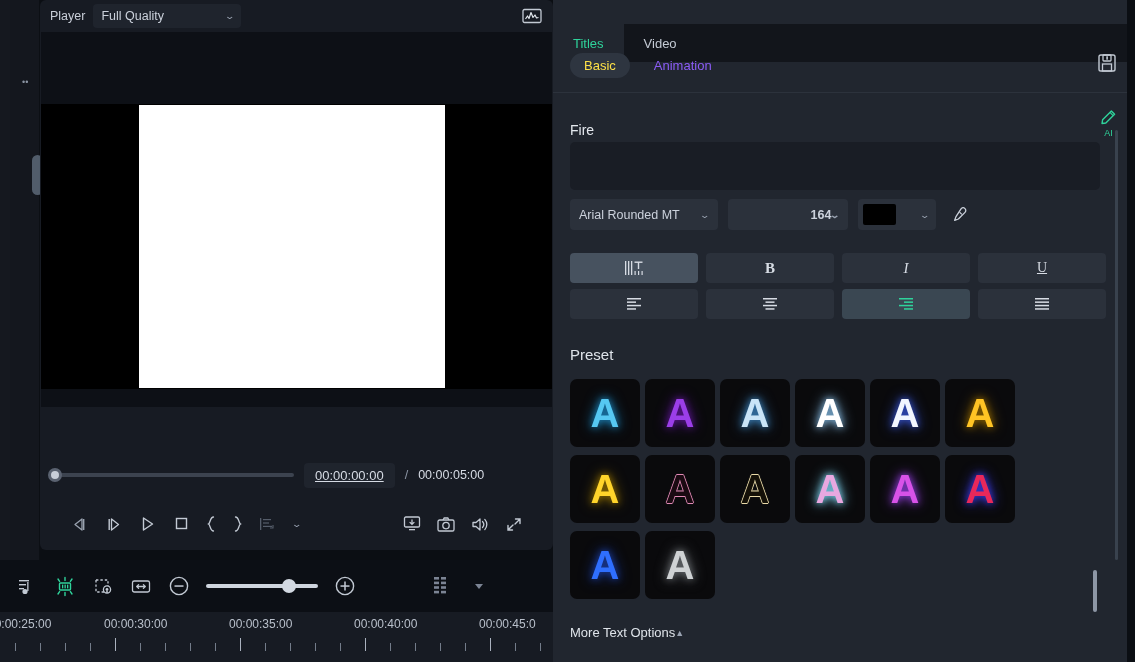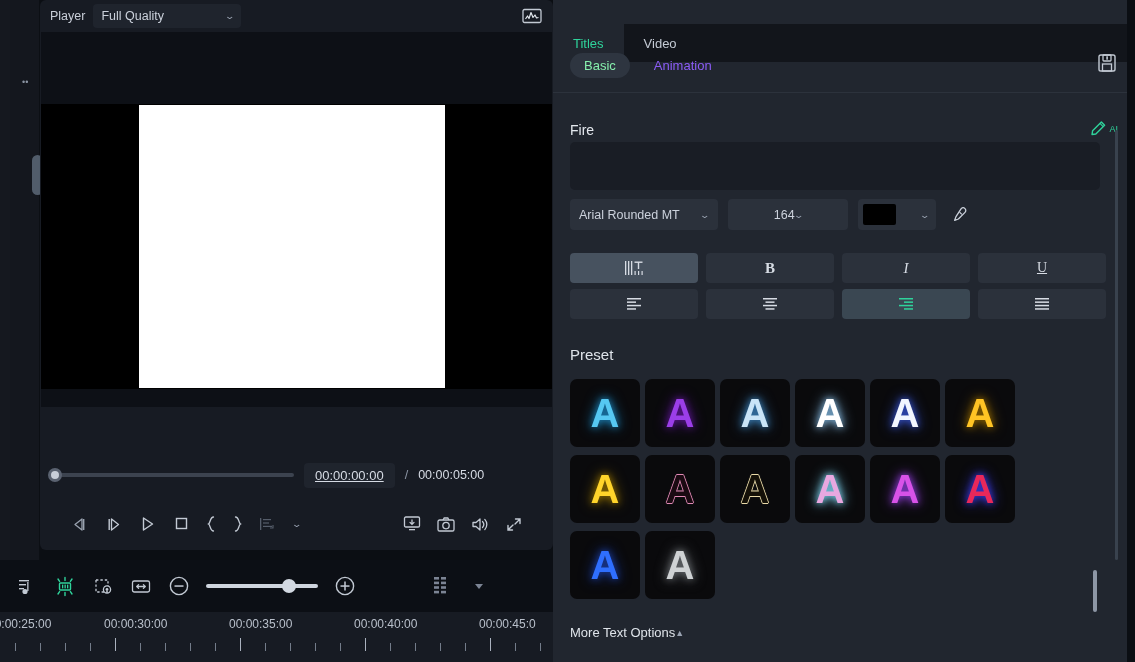--- a/index.html
+++ b/index.html
@@ -139,50 +139,50 @@
     color: #c3cad4; font-size: 13px;
   }
   .tab.active { background: #21262f; color: #2fd39b; }
   .subtabs-row {
     position: absolute; left: 0; top: 38px; width: 582px; height: 54px;
     display: flex; align-items: center; padding: 0 17px;
   }
   .pill {
     padding: 5px 14px; border-radius: 14px; color: #8b5cf6; font-size: 13px;
   }
-  .pill.active { background: #2e3540; color: #86efac; }
+  .pill.active { background: #2e3540; color: #fde047; }
   .pill + .pill { margin-left: 10px; }
   .save-ico { margin-left: auto; color: #c3cad4; }
 
   .section-head {
     position: absolute; left: 0; top: 92px; width: 582px; height: 46px;
     display: flex; align-items: flex-end; padding: 0 17px;
     border-top: 1px solid #2c323c;
   }
   .section-title { color: #e4e8ee; font-size: 14px; }
-  .ai-pen { margin-left: auto; display: flex; align-items: center; gap: 1px; color: #2fd39b; }
+  .ai-pen { margin-left: auto; display: flex; align-items: center; gap: 1px; color: #2fd39b; flex-direction: column; }
   .ai-lbl { font-size: 9px; color: #2fd39b; }
 
   .text-area {
     position: absolute; left: 570px; top: 142px; width: 530px; height: 48px;
     background: #191d25; border-radius: 5px;
   }
 
   .font-row {
     position: absolute; left: 570px; top: 199px; width: 530px; height: 31px;
     display: flex; align-items: center; gap: 10px;
   }
   .ctrl {
     background: #2b313b; border-radius: 4px; height: 31px;
     display: flex; align-items: center; padding: 0 9px;
     color: #ccd2dc; font-size: 12.5px;
   }
   .font-name { width: 148px; justify-content: space-between; }
   .font-name span.nm { overflow: hidden; white-space: nowrap; }
-  .font-size { width: 120px; justify-content: center; }
+  .font-size { width: 120px; justify-content: flex-end; font-weight: bold; }
   .color-ctrl { width: 78px; justify-content: space-between; padding: 0 7px 0 5px; }
   .swatch { width: 33px; height: 21px; background: #000; border-radius: 2px; }
   .eyedrop { width: 26px; display: flex; align-items: center; justify-content: center; color: #ccd2dc; }
 
   .style-grid {
     position: absolute; left: 570px; top: 253px; width: 532px;
     display: grid; grid-template-columns: repeat(4, 128px);
     gap: 6px 8px;
   }
   .sbtn {

